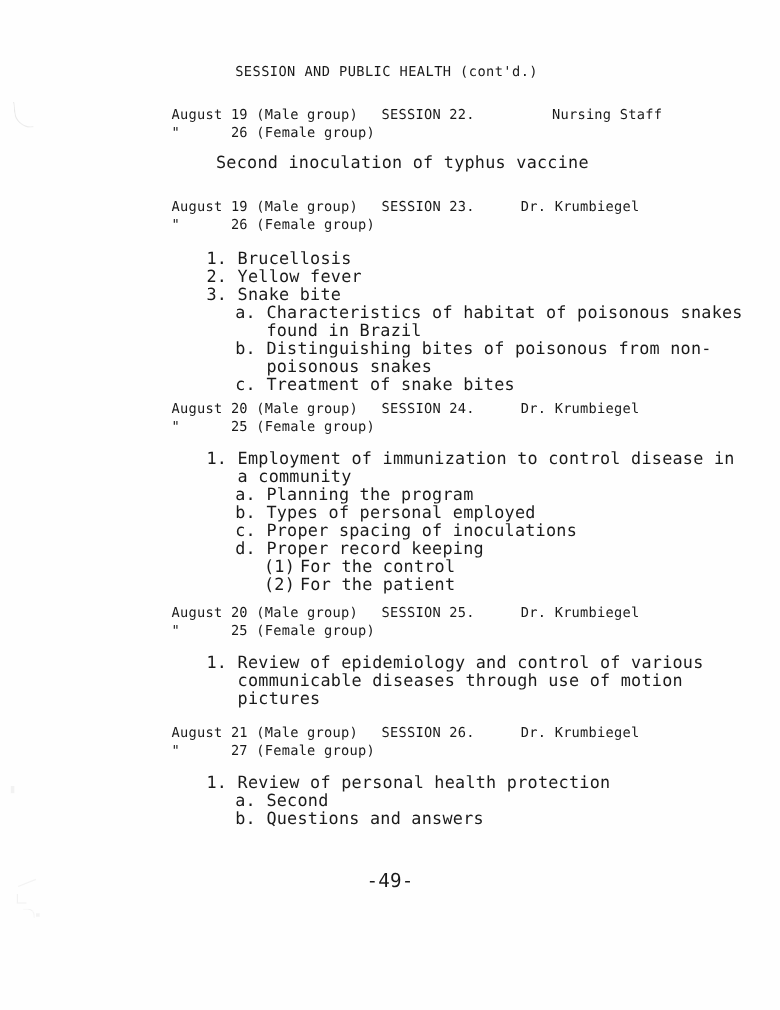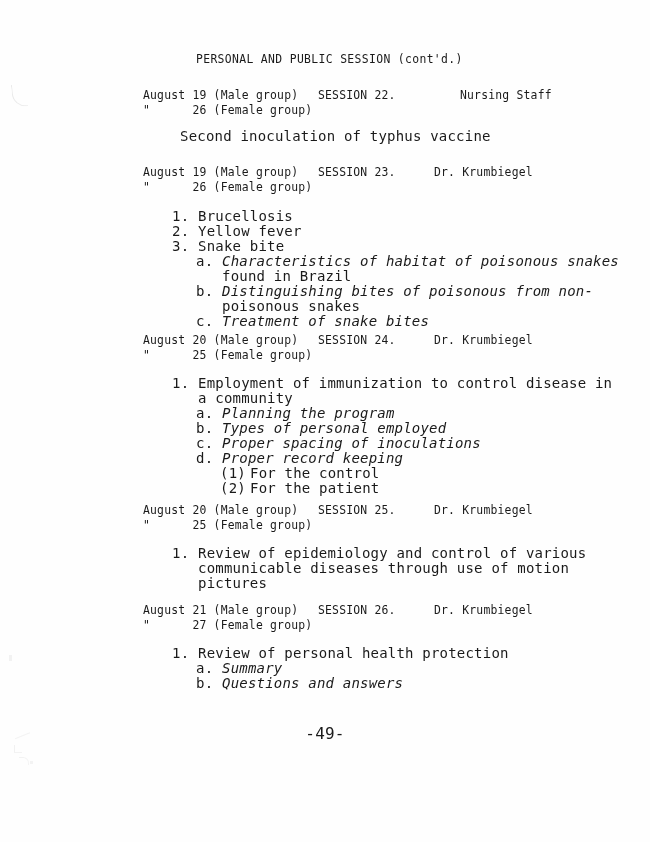--- a/index.html
+++ b/index.html
@@ -138,21 +138,21 @@
     font-size: 14px;
     letter-spacing: 0.2px;
     white-space: pre;
     height: 15px;
   }
   
   .lv-plain   { left: 180px; }
   .lv-num     { left: 172px; }
   .lv-num-txt { left: 198px; }
   .lv-let     { left: 196px; }
-  .lv-let-txt { left: 222px; font-style: italic; }
+  .lv-let-txt { left: 222px; }
   .lv-par     { left: 220px; }
   .lv-par-txt { left: 250px; }
   .lv-cont1   { left: 198px; }
   .lv-cont2   { left: 222px; }
 
   .marker {
     position: absolute;
     white-space: pre;
   }
 
@@ -171,21 +171,21 @@
 
 <div class="page">
 
   <div class="artifact artifact-curve"></div>
   <div class="artifact artifact-dot-a"></div>
   <div class="artifact artifact-smudge-a"></div>
   <div class="artifact artifact-smudge-b"></div>
   <div class="artifact artifact-smudge-c"></div>
   <div class="artifact artifact-dot-b"></div>
 
-  <div class="doc-title">PERSONAL AND PUBLIC SESSION (cont'd.)</div>
+  <div class="doc-title">SESSION AND PUBLIC HEALTH (cont'd.)</div>
 
   <div id="sessions-root">
       <div class="session-block" style="top: 88px;">
         <div class="session-head">
           <div class="head-line l1">
             <span class="col-date">August 19 (Male group)</span>
             <span class="col-session">SESSION 22.</span>
             <span class="col-instructor wide">Nursing Staff</span>
           </div>
           <div class="head-line l2">
@@ -264,20 +264,20 @@
             <span class="col-session">SESSION 26.</span>
             <span class="col-instructor">Dr. Krumbiegel</span>
           </div>
           <div class="head-line l2">
             <span class="col-ditto">"      27 (Female group)</span>
           </div>
         </div>
       </div>
       <div class="session-block" style="top: 645px;">
         <div class="line lv-num" style="top: 0px;"><span class="marker">1.</span><span class="marker lv-num-txt" style="position: absolute; left: 26px;">Review of personal health protection</span></div>
-        <div class="line lv-let" style="top: 15px;"><span class="marker">a.</span><span class="marker lv-let-txt" style="position: absolute; left: 26px;">Summary</span></div>
+        <div class="line lv-let" style="top: 15px;"><span class="marker">a.</span><span class="marker lv-let-txt" style="position: absolute; left: 26px;">Second</span></div>
         <div class="line lv-let" style="top: 30px;"><span class="marker">b.</span><span class="marker lv-let-txt" style="position: absolute; left: 26px;">Questions and answers</span></div>
       </div>
     </div>
 
   <div class="page-number">-49-</div>
 
 </div>
 
 </body></html>

